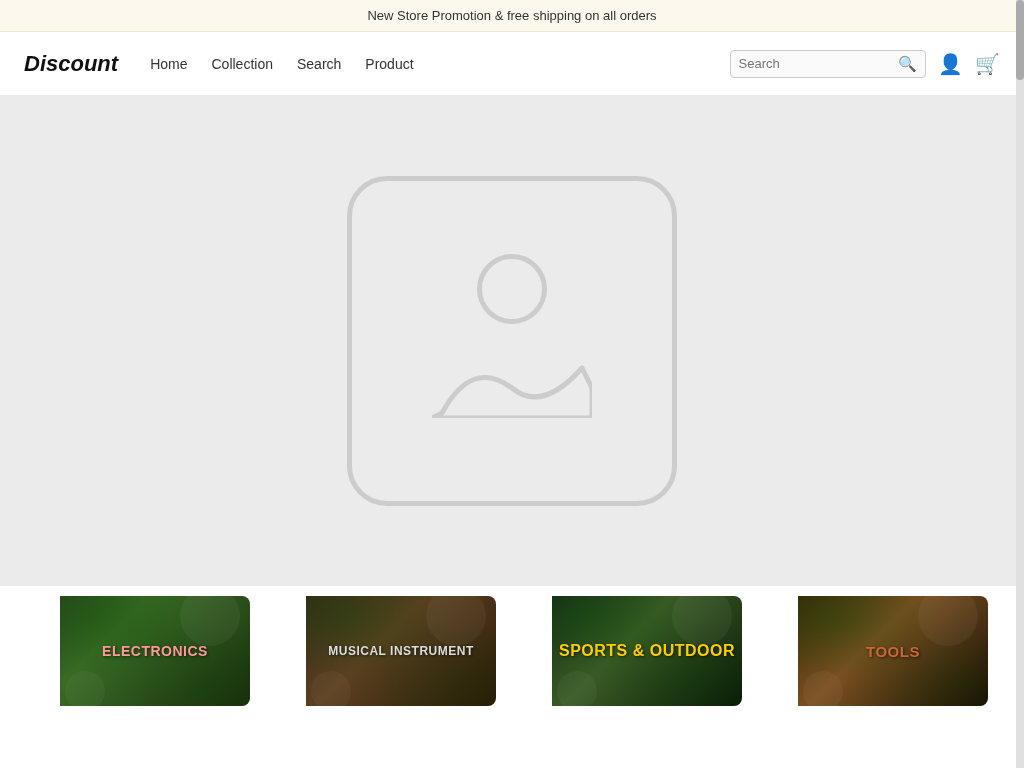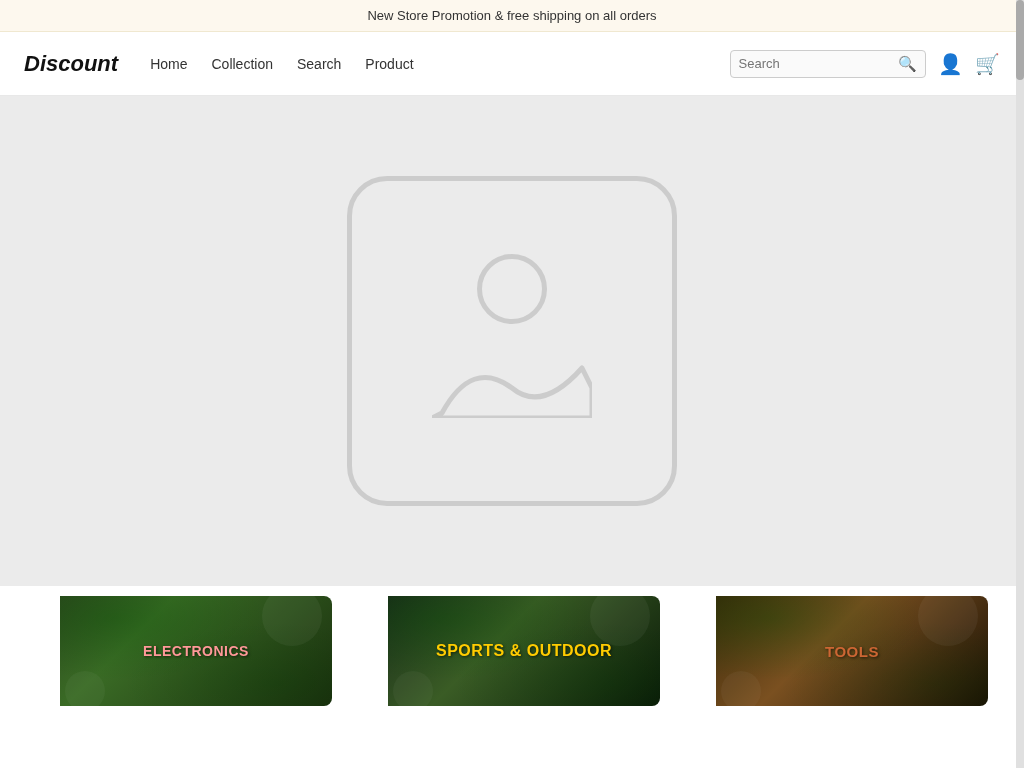--- a/index.html
+++ b/index.html
@@ -276,20 +276,28 @@
 
   <div class="category-card">
     <div class="category-bg cat-electronics">
       <div class="cat-deco">
         <div class="pine-overlay"></div>
       </div>
       <span class="category-label">ELECTRONICS</span>
     </div>
   </div>
 
+  <div class="category-card">
+    <div class="category-bg cat-music">
+      <div class="cat-deco">
+        <div class="pine-overlay"></div>
+      </div>
+      <span class="category-label">Musical instrument</span>
+    </div>
+  </div>
 
 
   <div class="category-card">
     <div class="category-bg cat-sports">
       <div class="cat-deco">
         <div class="pine-overlay"></div>
       </div>
       <span class="category-label">SPORTS &amp; OUTDOOR</span>
     </div>
   </div>

